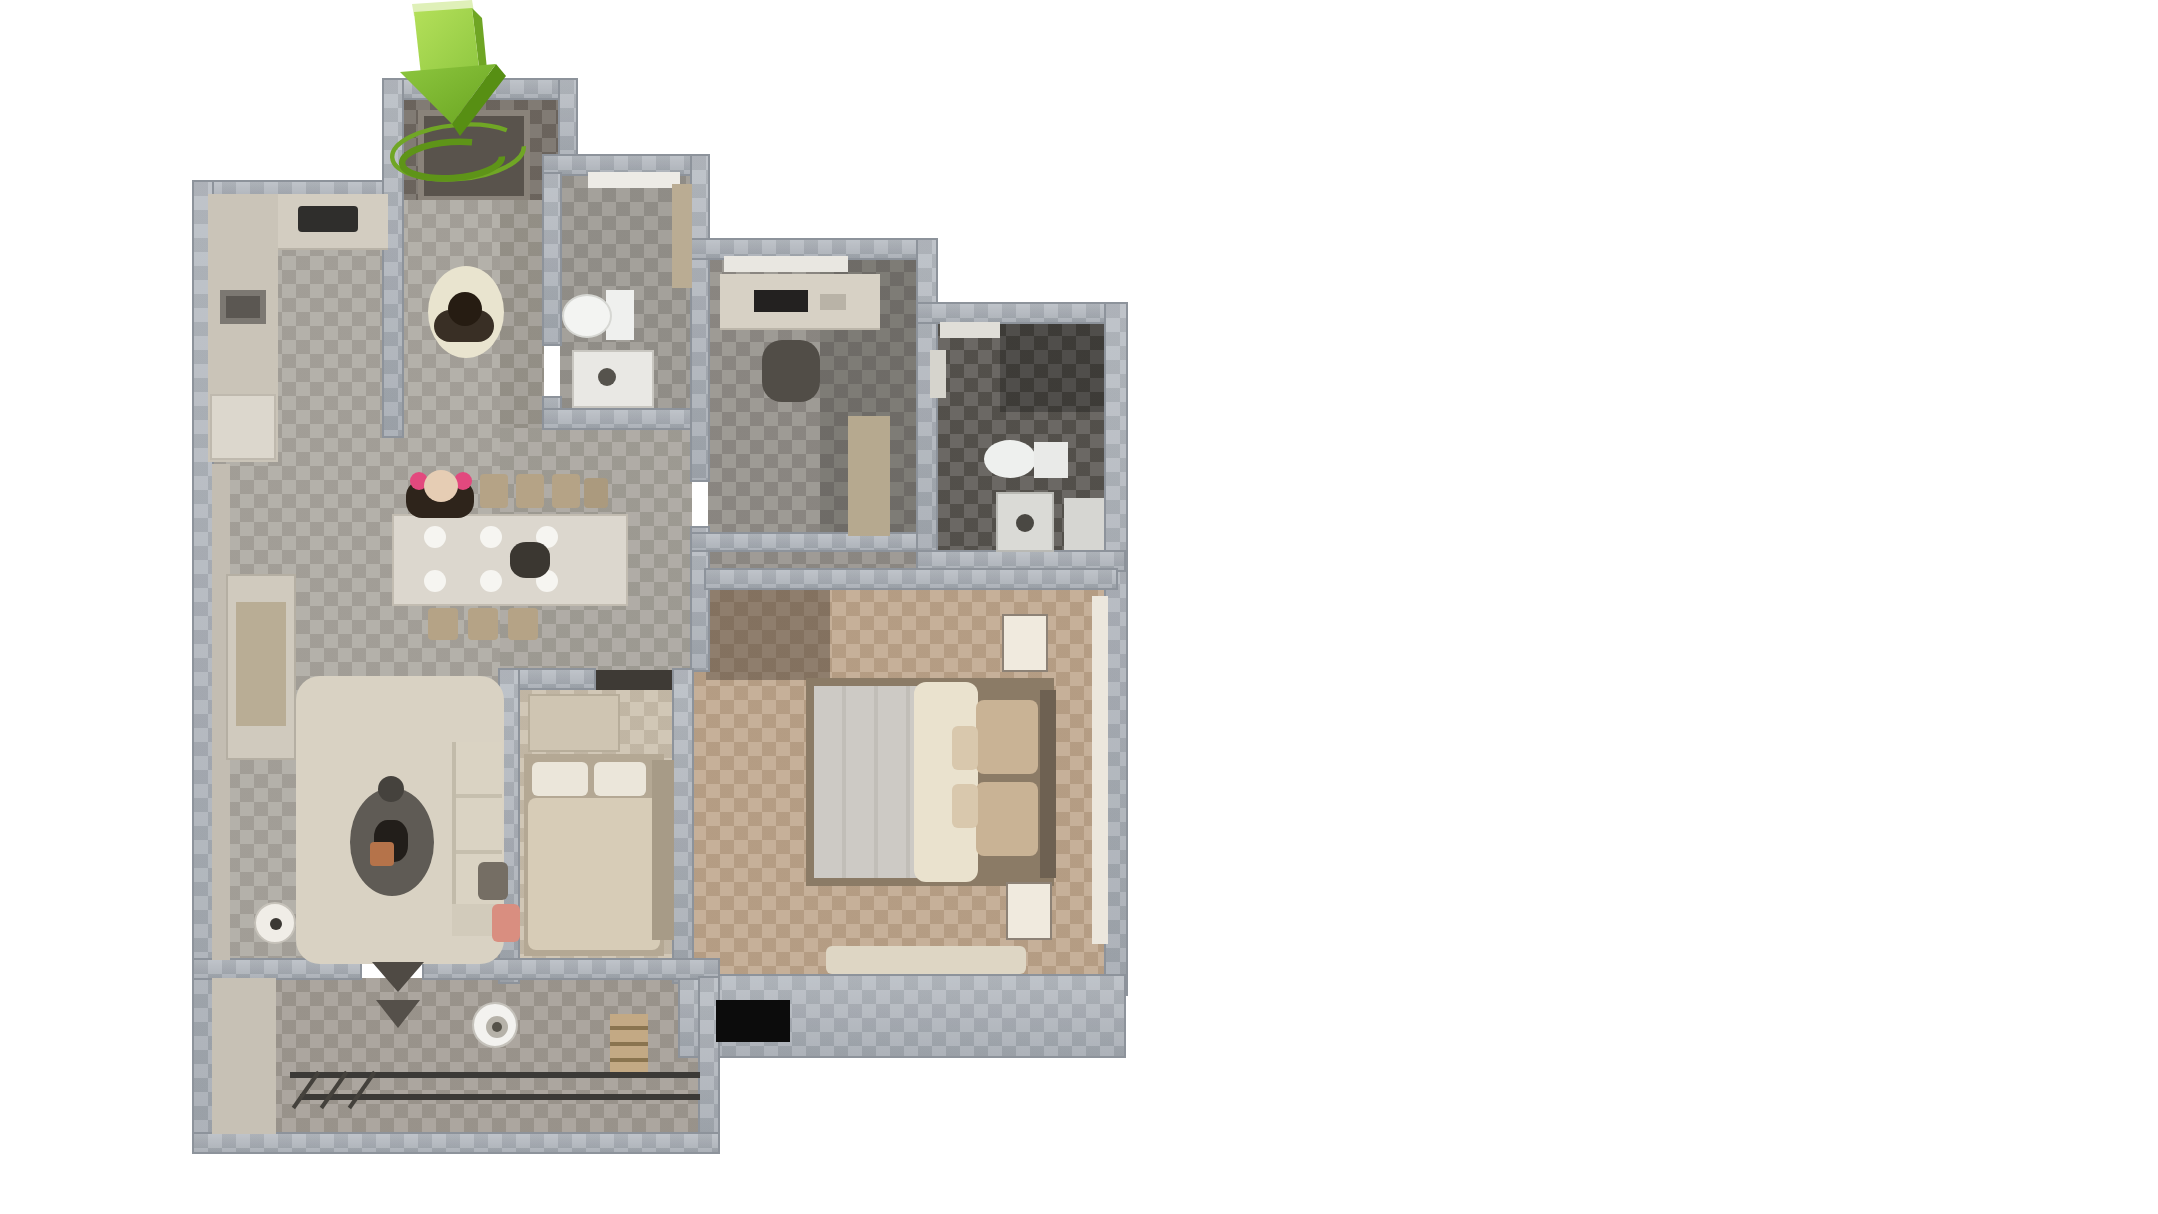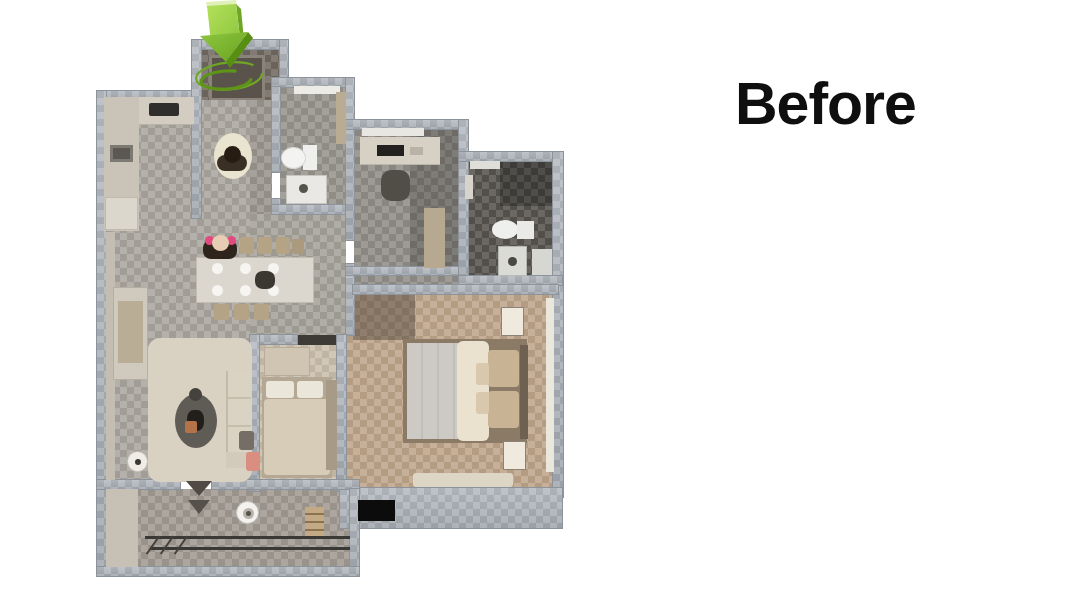--- a/index.html
+++ b/index.html
@@ -183,15 +183,14 @@
         <ellipse cx="36" cy="80" rx="25" ry="9" fill="none" stroke="#5e9418" stroke-width="3.2" stroke-dasharray="95 60" transform="rotate(-4 36 80)"></ellipse>
       </g>
       <polygon points="16,2 46,0 47,6 17,8" fill="#dff0b8"></polygon>
       <polygon points="46,4 51,9 54,40 50,38" fill="#6fa524"></polygon>
       <polygon points="17,6 46,4 50,38 21,42" fill="url(#gShaft)"></polygon>
       <polygon points="36,62 58,32 63,38 40,68" fill="#578f13"></polygon>
       <polygon points="10,36 58,32 36,62" fill="url(#gHead)"></polygon>
     </svg>
   </div>
 
-  <div class="a before-label" style="left:735px;top:74px;">Before</div>
 
 </div>
 
 </body></html>

